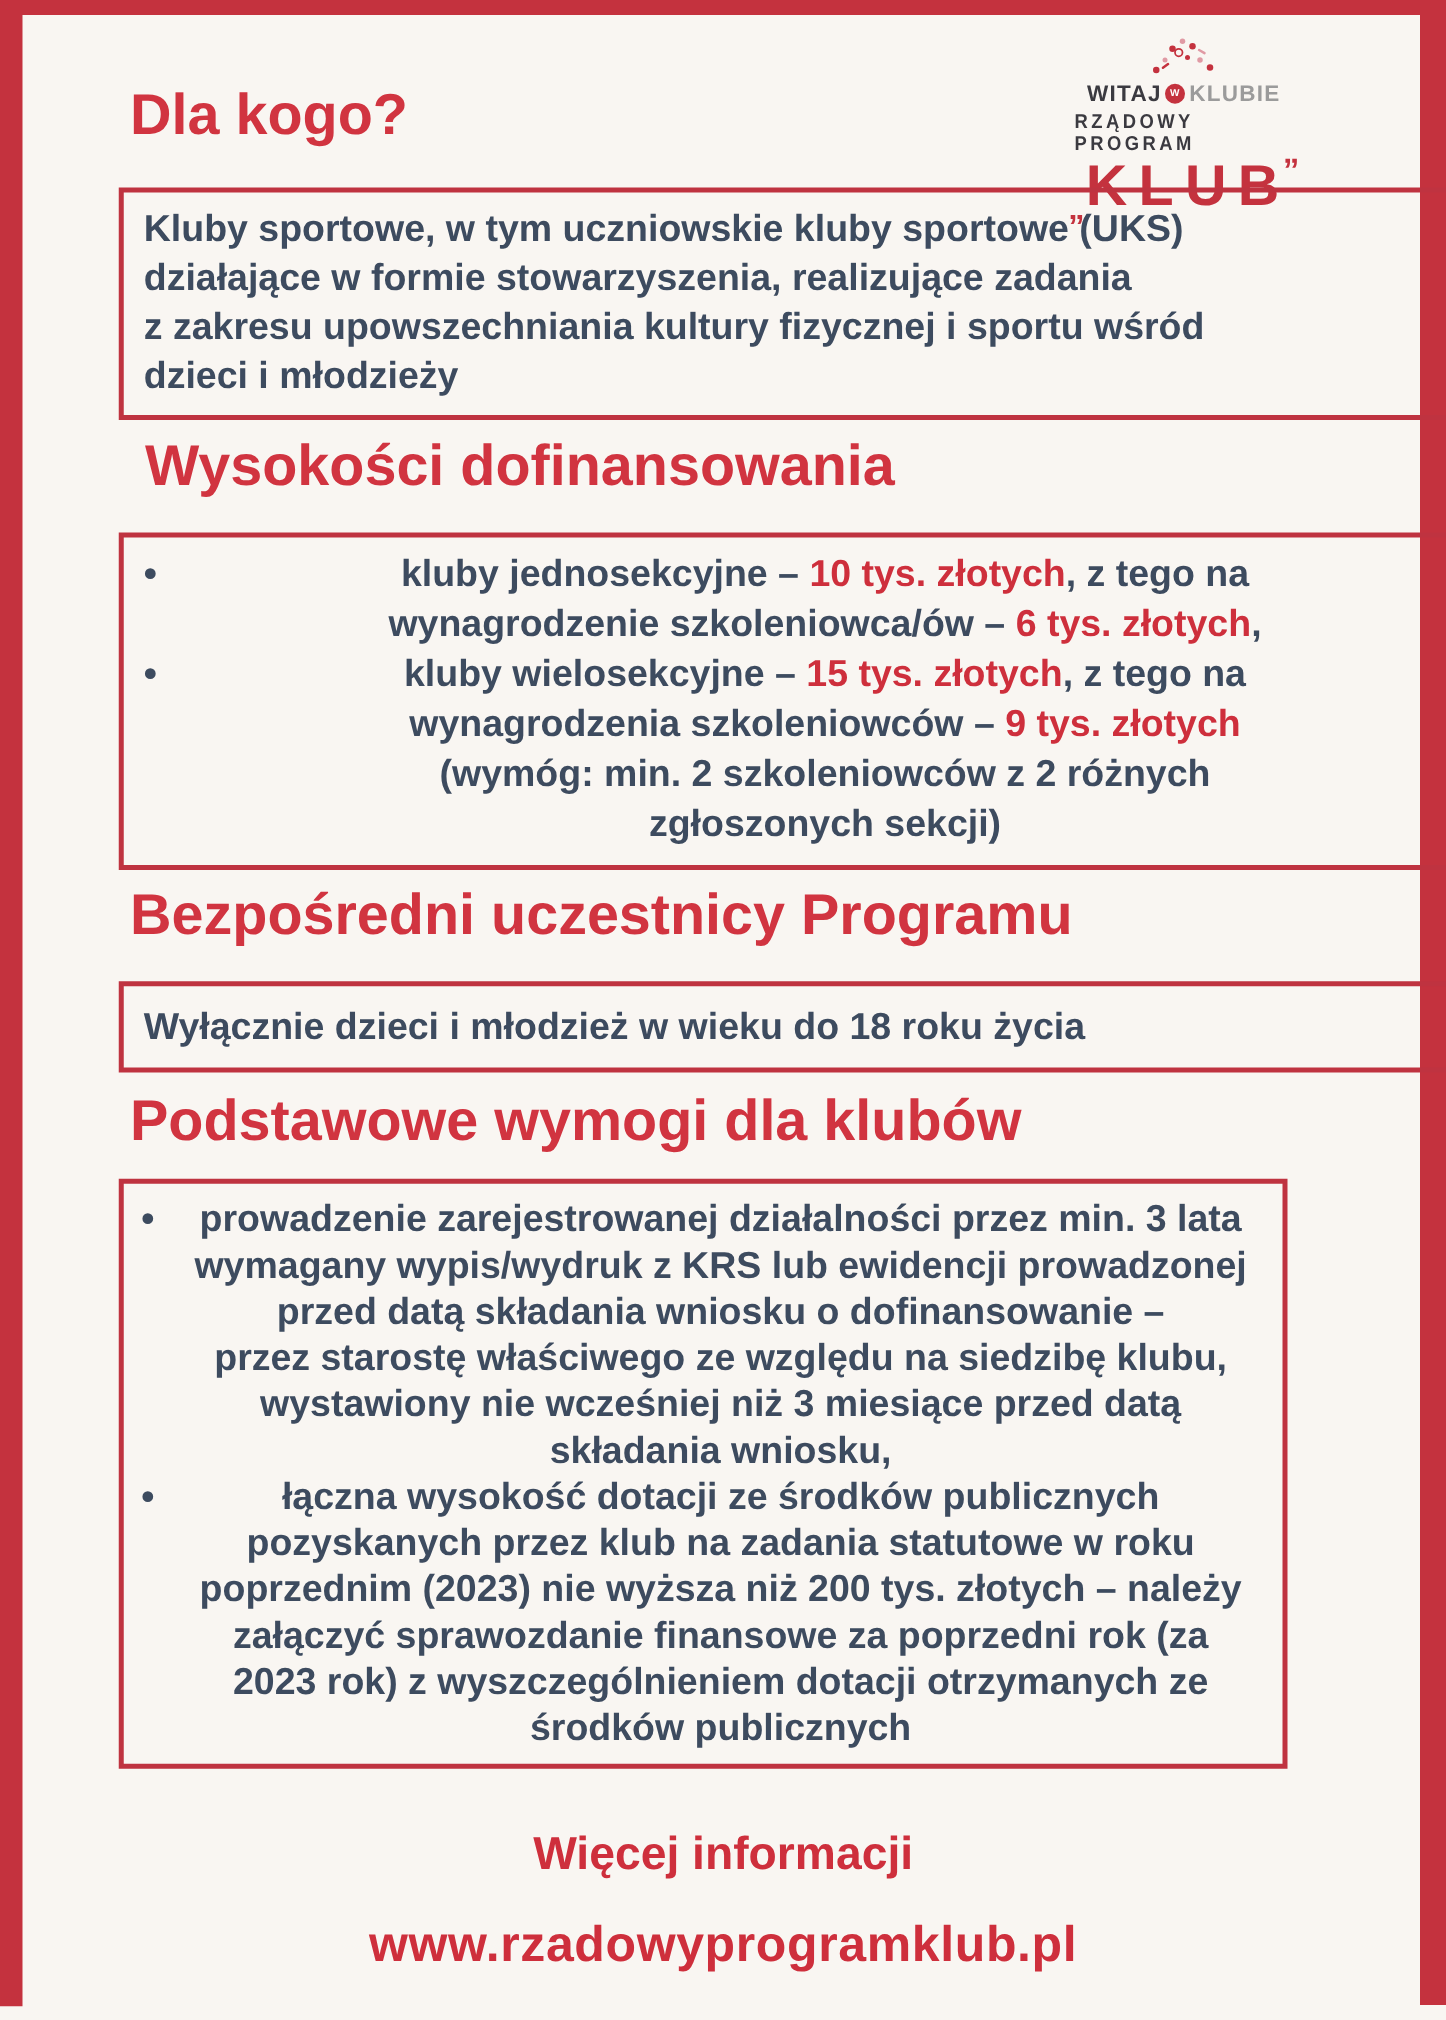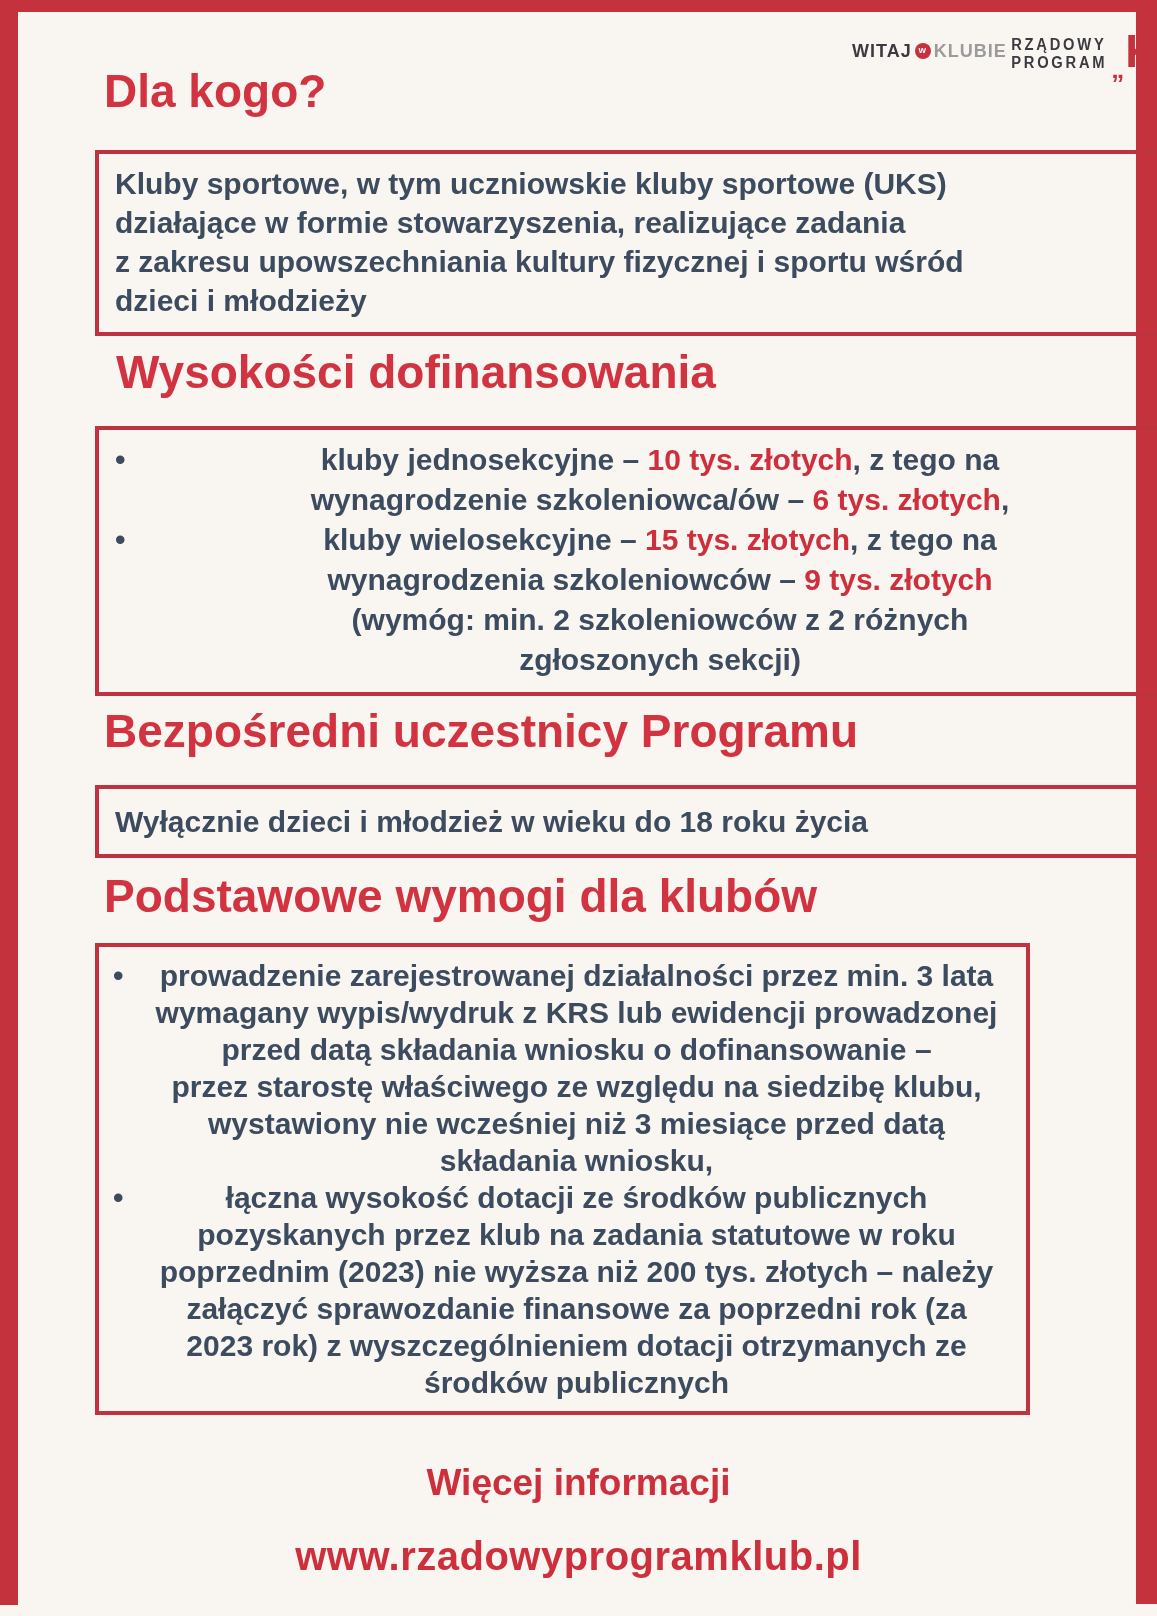--- a/index.html
+++ b/index.html
@@ -43,21 +43,21 @@
   .blines{flex:1 1 auto;min-width:0;text-align:center;}
   .hl{color:var(--hl-red);}
 
   .footer-line{position:absolute;left:0;width:1157px;text-align:center;
     color:var(--hl-red);font-weight:700;margin:0;}
   .more-info{top:1462px;font-size:37px;}
   .website{top:1534px;font-size:40px;letter-spacing:0.5px;}
 
   
   .logo{position:absolute;top:28px;left:852px;width:190px;display:flex;
-    flex-direction:row;align-items:center;}
+    flex-direction:column;align-items:center;}
   .logo-l1{display:flex;align-items:center;font-size:18px;letter-spacing:1px;line-height:1;}
   .witaj{color:var(--charcoal);}
   .klubie{color:var(--gray);}
   .ball{width:16px;height:16px;border-radius:50%;background:var(--frame-red);
     display:inline-flex;align-items:center;justify-content:center;margin:0 3px;}
   .ball-w{color:#fff;font-size:8px;line-height:1;}
   .logo-l2{font-size:16px;letter-spacing:3px;color:var(--charcoal);margin-top:5px;
     transform:scaleX(0.92);}
   .logo-l3{color:var(--frame-red);display:flex;align-items:flex-start;margin-top:0px;}
   .q-open{font-size:26px;align-self:flex-end;line-height:0.4;margin-right:1px;}

